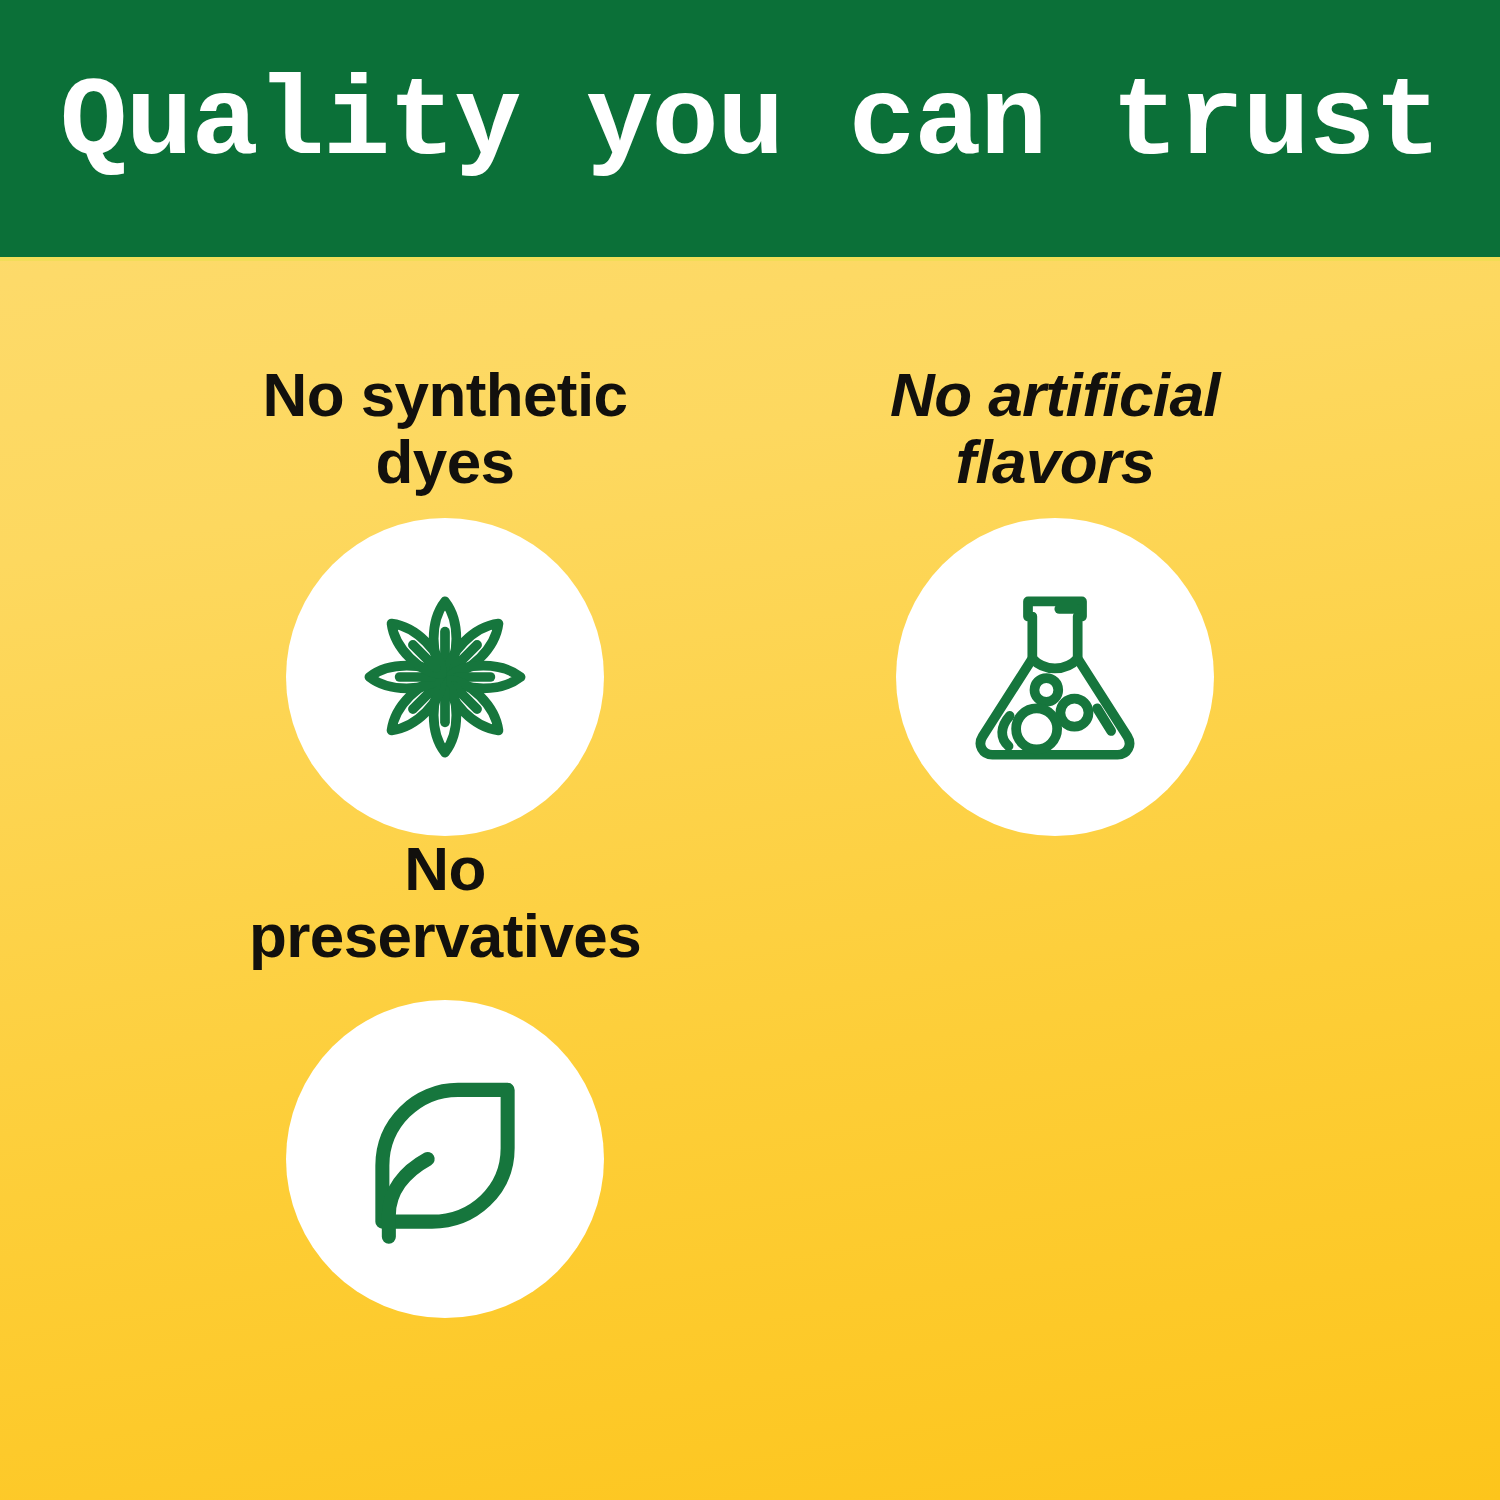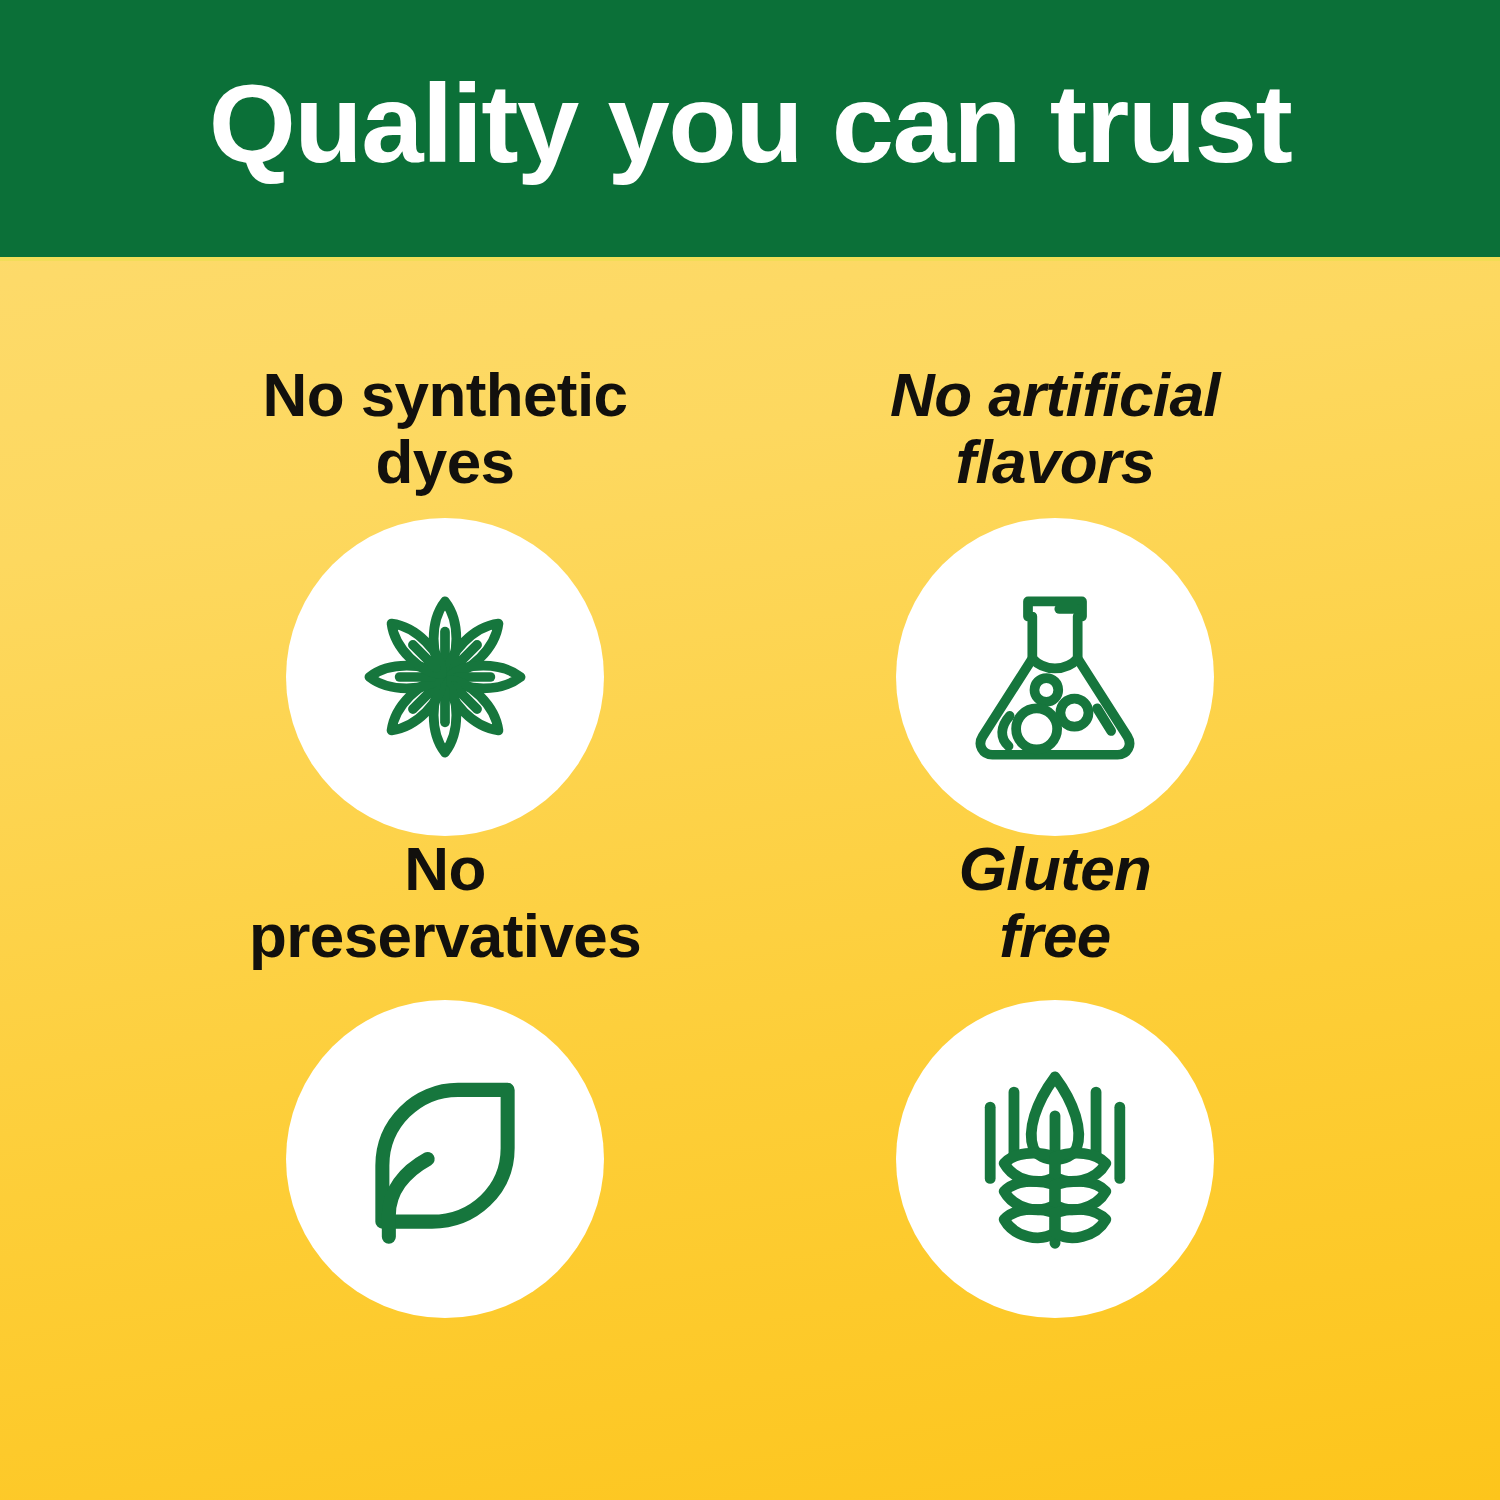--- a/index.html
+++ b/index.html
@@ -37,21 +37,21 @@
     padding-bottom: 10px;
   }
   .header-title {
     color: #FFFFFF;
     font-size: 112px;
     font-weight: 700;
     letter-spacing: -1.5px;
     line-height: 1;
     white-space: nowrap;
     text-align: right;
-    font-family: Liberation Sans, sans-serif;
+    font-family: Liberation Mono, monospace;
   }
   .header-rule {
     position: absolute;
     left: 0;
     top: 257px;
     width: 1500px;
     height: 4px;
     background: #E9E04A;
     opacity: 0.55;
   }
@@ -198,41 +198,15 @@
         <svg viewBox="0 0 200 200" fill="none" stroke="#16763D" stroke-width="13" stroke-linecap="round" stroke-linejoin="round">
 
           <path d="M158 36 L158 90 C158 129, 126 158, 88 158 L42 158
                    L42 106 C42 67, 74 36, 112 36 Z"></path>
 
           <path d="M48 172 L48 152 C48 130, 62 112, 84 100"></path>
         </svg>
       </div>
     </div>
 
-    <div class="feature col-right row2">
-      <div class="feature-label">Gluten
-free</div>
-      <div class="icon-badge">
-        <svg viewBox="0 0 200 200" fill="none" stroke="#16763D" stroke-width="10" stroke-linecap="round" stroke-linejoin="round">
-
-          <path d="M62 38 L62 96"></path>
-          <path d="M138 38 L138 96"></path>
-          <path d="M40 52 L40 118"></path>
-          <path d="M160 52 L160 118"></path>
-
-          <path d="M100 60 L100 178"></path>
-
-          <path d="M100 24 C 82 48, 74 74, 80 90 C 86 104, 114 104, 120 90 C 126 74, 118 48, 100 24 Z"></path>
-
-          <path d="M100 98 C 82 92, 62 94, 53 104 C 62 120, 86 126, 100 116 Z"></path>
-          <path d="M100 98 C 118 92, 138 94, 147 104 C 138 120, 114 126, 100 116 Z"></path>
-
-          <path d="M100 124 C 82 118, 62 120, 53 130 C 62 146, 86 152, 100 142 Z"></path>
-          <path d="M100 124 C 118 118, 138 120, 147 130 C 138 146, 114 152, 100 142 Z"></path>
-
-          <path d="M100 150 C 82 144, 62 146, 53 156 C 62 172, 86 178, 100 168 Z"></path>
-          <path d="M100 150 C 118 144, 138 146, 147 156 C 138 172, 114 178, 100 168 Z"></path>
-        </svg>
-      </div>
-    </div>
 
   </div>
 </div>
 
 </body></html>

